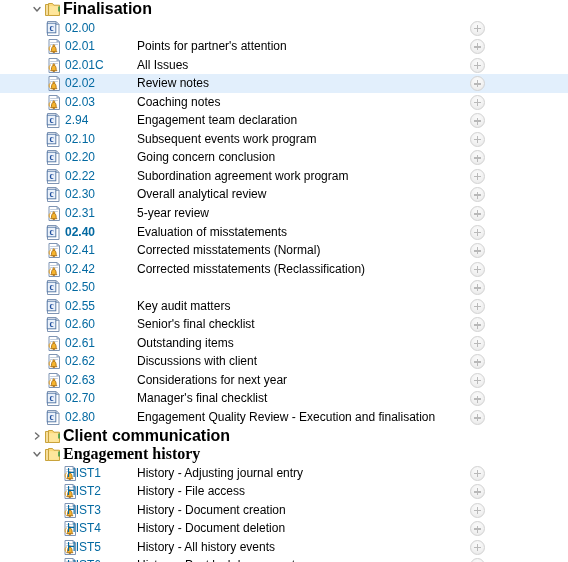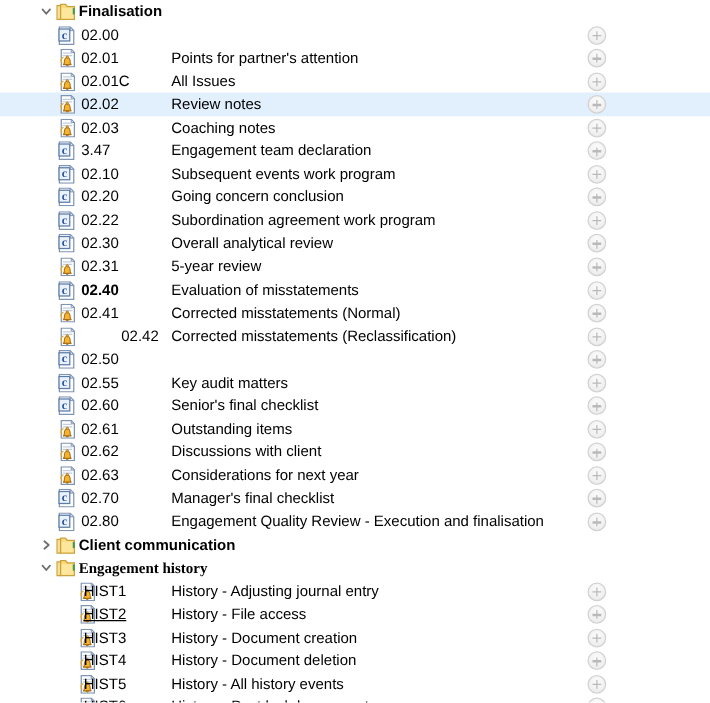--- a/index.html
+++ b/index.html
@@ -57,33 +57,33 @@
     width: 15px;
     height: 15px;
   }
 
   
   .code {
     position: absolute;
     top: 0;
     left: 65px;
     font-size: 12px;
-    color: #000000;
+    color: #0369a1;
   }
   .desc {
     position: absolute;
     top: 0;
     left: 137px;
     font-size: 12px;
     color: #000;
   }
   .folder-label {
     position: absolute;
     top: 0;
-    font-size: 12px;
+    font-size: 16px;
     font-weight: bold;
     color: #000;
   }
 
   
   .plus-btn {
     position: absolute;
     left: 470px;
     top: 2px;
     width: 15px;
@@ -202,21 +202,21 @@
       <span class="desc">Coaching notes</span>
       <span class="plus-btn"></span>
     </div>
     <div class="row">
       <span class="doc-ico" style="left: 46px;"><svg width="15" height="15" viewBox="0 0 15 15">
           <path d="M1.5,0.5 L10.0,0.5 L13.0,3.5 L13.0,14.5 L1.5,14.5 Z" fill="#ffffff" stroke="#7f95b4" stroke-width="1"></path>
           <path d="M10.0,0.5 L10.0,3.5 L13.0,3.5 Z" fill="#dbe5f1" stroke="#7f95b4" stroke-width="0.8"></path>
           <rect x="1.2" y="2.2" width="8.6" height="9.6" fill="#eaf1fa" stroke="#5b7ca8" stroke-width="1"></rect>
           <text x="5.5" y="9.9" font-family="Liberation Serif, serif" font-size="9.5" font-weight="bold" fill="#1f4e9c" text-anchor="middle">c</text>
         </svg></span>
-      <span class="code" style="left: 65px;">3.47</span>
+      <span class="code" style="left: 65px;">2.94</span>
       <span class="desc">Engagement team declaration</span>
       <span class="plus-btn"></span>
     </div>
     <div class="row">
       <span class="doc-ico" style="left: 46px;"><svg width="15" height="15" viewBox="0 0 15 15">
           <path d="M1.5,0.5 L10.0,0.5 L13.0,3.5 L13.0,14.5 L1.5,14.5 Z" fill="#ffffff" stroke="#7f95b4" stroke-width="1"></path>
           <path d="M10.0,0.5 L10.0,3.5 L13.0,3.5 Z" fill="#dbe5f1" stroke="#7f95b4" stroke-width="0.8"></path>
           <rect x="1.2" y="2.2" width="8.6" height="9.6" fill="#eaf1fa" stroke="#5b7ca8" stroke-width="1"></rect>
           <text x="5.5" y="9.9" font-family="Liberation Serif, serif" font-size="9.5" font-weight="bold" fill="#1f4e9c" text-anchor="middle">c</text>
         </svg></span>
@@ -308,21 +308,21 @@
           <path d="M11.0,0.5 L11.0,3.0 L13.5,3.0 Z" fill="#dbe5f1" stroke="#7f95b4" stroke-width="0.8"></path>
           <rect x="4.2" y="3.0" width="7.6" height="1" fill="#c3cedd"></rect>
           <rect x="4.2" y="5.0" width="7.6" height="1" fill="#c3cedd"></rect>
           <g transform="translate(0.2,3.0)">
             <path d="M5.2,8.6 C5.2,5.6 6.4,4.0 7.6,4.0 C8.8,4.0 10.0,5.6 10.0,8.6 L10.7,9.7 L4.5,9.7 Z" fill="#f6b42e" stroke="#a9701a" stroke-width="0.9" stroke-linejoin="round"></path>
             <path d="M6.6,9.9 C6.6,10.8 8.6,10.8 8.6,9.9 Z" fill="#e09a20" stroke="#a9701a" stroke-width="0.8"></path>
             <circle cx="7.6" cy="3.6" r="0.9" fill="#f6b42e" stroke="#a9701a" stroke-width="0.7"></circle>
             <path d="M3.2,8.2 C2.4,6.4 3.0,4.6 4.2,4.0" fill="none" stroke="#e8a11f" stroke-width="1" stroke-linecap="round"></path>
           </g>
         </svg></span>
-      <span class="code" style="left: 65px; margin-left: 32px;">02.42</span>
+      <span class="code" style="left: 65px;">02.42</span>
       <span class="desc">Corrected misstatements (Reclassification)</span>
       <span class="plus-btn"></span>
     </div>
     <div class="row">
       <span class="doc-ico" style="left: 46px;"><svg width="15" height="15" viewBox="0 0 15 15">
           <path d="M1.5,0.5 L10.0,0.5 L13.0,3.5 L13.0,14.5 L1.5,14.5 Z" fill="#ffffff" stroke="#7f95b4" stroke-width="1"></path>
           <path d="M10.0,0.5 L10.0,3.5 L13.0,3.5 Z" fill="#dbe5f1" stroke="#7f95b4" stroke-width="0.8"></path>
           <rect x="1.2" y="2.2" width="8.6" height="9.6" fill="#eaf1fa" stroke="#5b7ca8" stroke-width="1"></rect>
           <text x="5.5" y="9.9" font-family="Liberation Serif, serif" font-size="9.5" font-weight="bold" fill="#1f4e9c" text-anchor="middle">c</text>
         </svg></span>
@@ -475,21 +475,21 @@
           <path d="M11.0,0.5 L11.0,3.0 L13.5,3.0 Z" fill="#dbe5f1" stroke="#7f95b4" stroke-width="0.8"></path>
           <rect x="4.2" y="3.0" width="7.6" height="1" fill="#c3cedd"></rect>
           <rect x="4.2" y="5.0" width="7.6" height="1" fill="#c3cedd"></rect>
           <g transform="translate(0.2,3.0)">
             <path d="M5.2,8.6 C5.2,5.6 6.4,4.0 7.6,4.0 C8.8,4.0 10.0,5.6 10.0,8.6 L10.7,9.7 L4.5,9.7 Z" fill="#f6b42e" stroke="#a9701a" stroke-width="0.9" stroke-linejoin="round"></path>
             <path d="M6.6,9.9 C6.6,10.8 8.6,10.8 8.6,9.9 Z" fill="#e09a20" stroke="#a9701a" stroke-width="0.8"></path>
             <circle cx="7.6" cy="3.6" r="0.9" fill="#f6b42e" stroke="#a9701a" stroke-width="0.7"></circle>
             <path d="M3.2,8.2 C2.4,6.4 3.0,4.6 4.2,4.0" fill="none" stroke="#e8a11f" stroke-width="1" stroke-linecap="round"></path>
           </g>
         </svg></span>
-      <span class="code" style="left: 67px; text-decoration: underline;">HIST2</span>
+      <span class="code" style="left: 67px;">HIST2</span>
       <span class="desc">History - File access</span>
       <span class="plus-btn"></span>
     </div>
     <div class="row">
       <span class="doc-ico" style="left: 62px;"><svg width="15" height="15" viewBox="0 0 15 15">
           <path d="M3.0,0.5 L11.0,0.5 L13.5,3.0 L13.5,14.5 L3.0,14.5 Z" fill="#ffffff" stroke="#7f95b4" stroke-width="1"></path>
           <path d="M11.0,0.5 L11.0,3.0 L13.5,3.0 Z" fill="#dbe5f1" stroke="#7f95b4" stroke-width="0.8"></path>
           <rect x="4.2" y="3.0" width="7.6" height="1" fill="#c3cedd"></rect>
           <rect x="4.2" y="5.0" width="7.6" height="1" fill="#c3cedd"></rect>
           <g transform="translate(0.2,3.0)">

